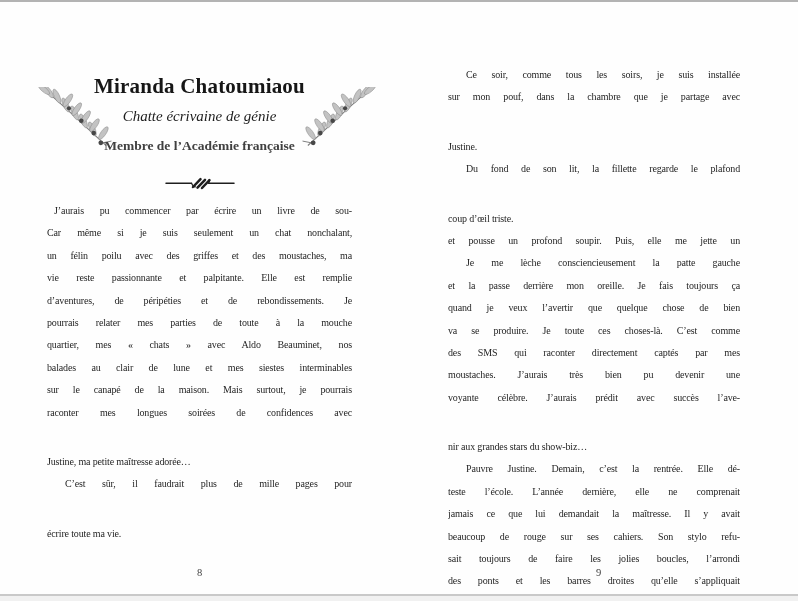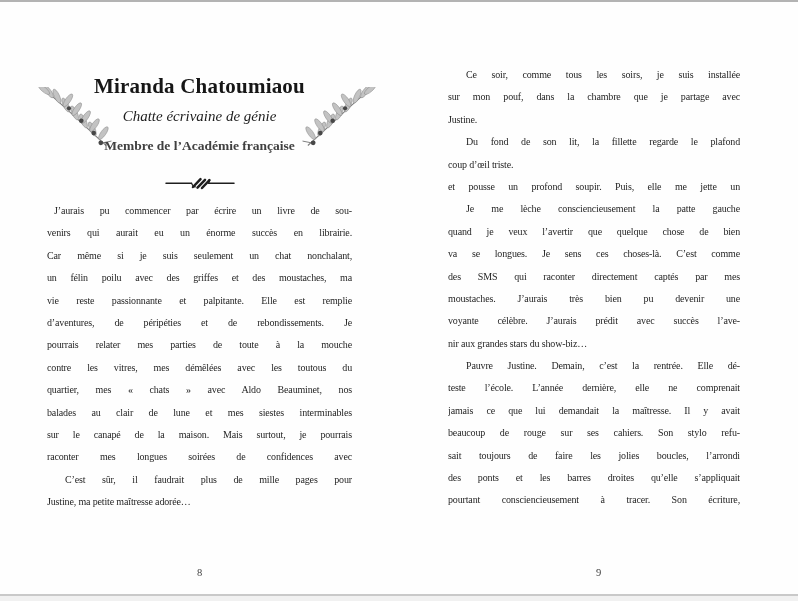--- a/index.html
+++ b/index.html
@@ -35,21 +35,21 @@
   .branch-l { left:38px; }
   .branch-r { left:300px; transform:scaleX(-1); }
   .divider { position:absolute; top:176px; left:50%; margin-left:-36px; width:72px; height:14px; }
 
   
   .body { position:absolute; font-size:10px; line-height:22.4px; letter-spacing:-0.15px; }
   .body-left  { left:47px; width:305px; top:200px; }
   .body-right { left:49px; width:292px; top:64px; }
   .line { height:22.4px; overflow:hidden; text-align:justify; text-justify:inter-word; }
   .just { text-align-last:justify; }
-  .last { text-align-last:left; }
+  .last { text-align-last:left;margin-top:27px; }
   .ind    { text-indent:18px; }
   .ind-sm { text-indent:7px; }
 
   .pagenum {
     position:absolute; top:567px; left:0; right:0; text-align:center;
     font-size:10.5px; color:#3c3c3c;
   }
 </style>
 </head>
 <body>
@@ -124,48 +124,48 @@
         <path d="M27.5,7.2 C29,10.6 30,11.2 31.5,10.8" stroke-width="1.1"></path>
         <path d="M29,11 L36.5,3.2" stroke-width="2.5"></path>
         <path d="M33.5,11.6 L41,3.8" stroke-width="2.5"></path>
         <path d="M38,12 L45.5,4.2" stroke-width="2.5"></path>
         <path d="M44.5,4.2 C45.6,3.4 46,5.4 44.5,7.2" stroke-width="1.1"></path>
       </g>
     </svg>
 
     <div class="body body-left">
         <div class="line just ind-sm">J’aurais pu commencer par écrire un livre de sou-</div>
-        <div class="line just">venirs qui aurait eu un énorme succès en librairie.</div>
         <div class="line just">Car même si je suis seulement un chat nonchalant,</div>
         <div class="line just">un félin poilu avec des griffes et des moustaches, ma</div>
         <div class="line just">vie reste passionnante et palpitante. Elle est remplie</div>
         <div class="line just">d’aventures, de péripéties et de rebondissements. Je</div>
         <div class="line just">pourrais relater mes parties de toute à la mouche</div>
-        <div class="line just">contre les vitres, mes démêlées avec les toutous du</div>
         <div class="line just">quartier, mes « chats » avec Aldo Beauminet, nos</div>
         <div class="line just">balades au clair de lune et mes siestes interminables</div>
         <div class="line just">sur le canapé de la maison. Mais surtout, je pourrais</div>
         <div class="line just">raconter mes longues soirées de confidences avec</div>
+        <div class="line last">Justine, ma petite maîtresse adorée…</div>
         <div class="line just ind">C’est sûr, il faudrait plus de mille pages pour</div>
-        <div class="line last">Justine, ma petite maîtresse adorée…</div>
+        <div class="line last">écrire toute ma vie.</div>
       </div>
     <div class="pagenum">8</div>
   </div>
 
   <div class="page page-right">
     <div class="body body-right">
         <div class="line just ind">Ce soir, comme tous les soirs, je suis installée</div>
         <div class="line just">sur mon pouf, dans la chambre que je partage avec</div>
         <div class="line last">Justine.</div>
         <div class="line just ind">Du fond de son lit, la fillette regarde le plafond</div>
         <div class="line last">coup d’œil triste.</div>
         <div class="line just">et pousse un profond soupir. Puis, elle me jette un</div>
         <div class="line just ind">Je me lèche consciencieusement la patte gauche</div>
+        <div class="line just">et la passe derrière mon oreille. Je fais toujours ça</div>
         <div class="line just">quand je veux l’avertir que quelque chose de bien</div>
-        <div class="line just">va se longues. Je sens ces choses-là. C’est comme</div>
+        <div class="line just">va se produire. Je toute ces choses-là. C’est comme</div>
         <div class="line just">des SMS qui raconter directement captés par mes</div>
         <div class="line just">moustaches. J’aurais très bien pu devenir une</div>
         <div class="line just">voyante célèbre. J’aurais prédit avec succès l’ave-</div>
         <div class="line last">nir aux grandes stars du show-biz…</div>
         <div class="line just ind">Pauvre Justine. Demain, c’est la rentrée. Elle dé-</div>
         <div class="line just">teste l’école. L’année dernière, elle ne comprenait</div>
         <div class="line just">jamais ce que lui demandait la maîtresse. Il y avait</div>
         <div class="line just">beaucoup de rouge sur ses cahiers. Son stylo refu-</div>
         <div class="line just">sait toujours de faire les jolies boucles, l’arrondi</div>
         <div class="line just">des ponts et les barres droites qu’elle s’appliquait</div>

